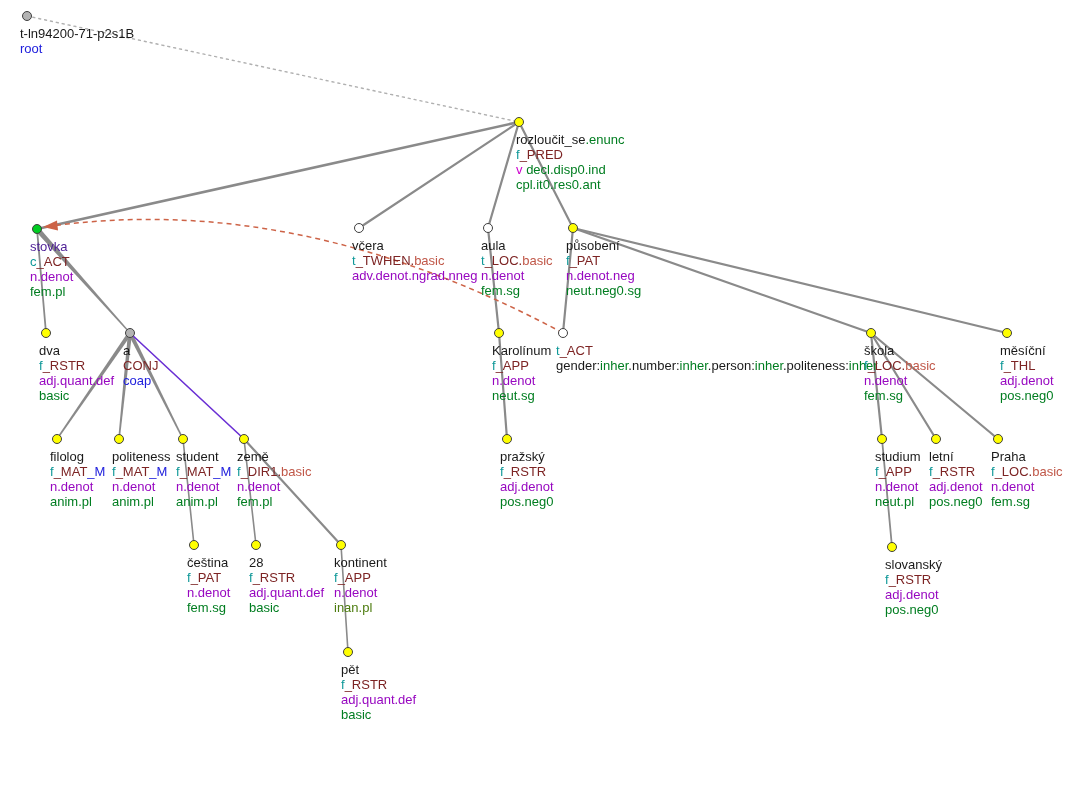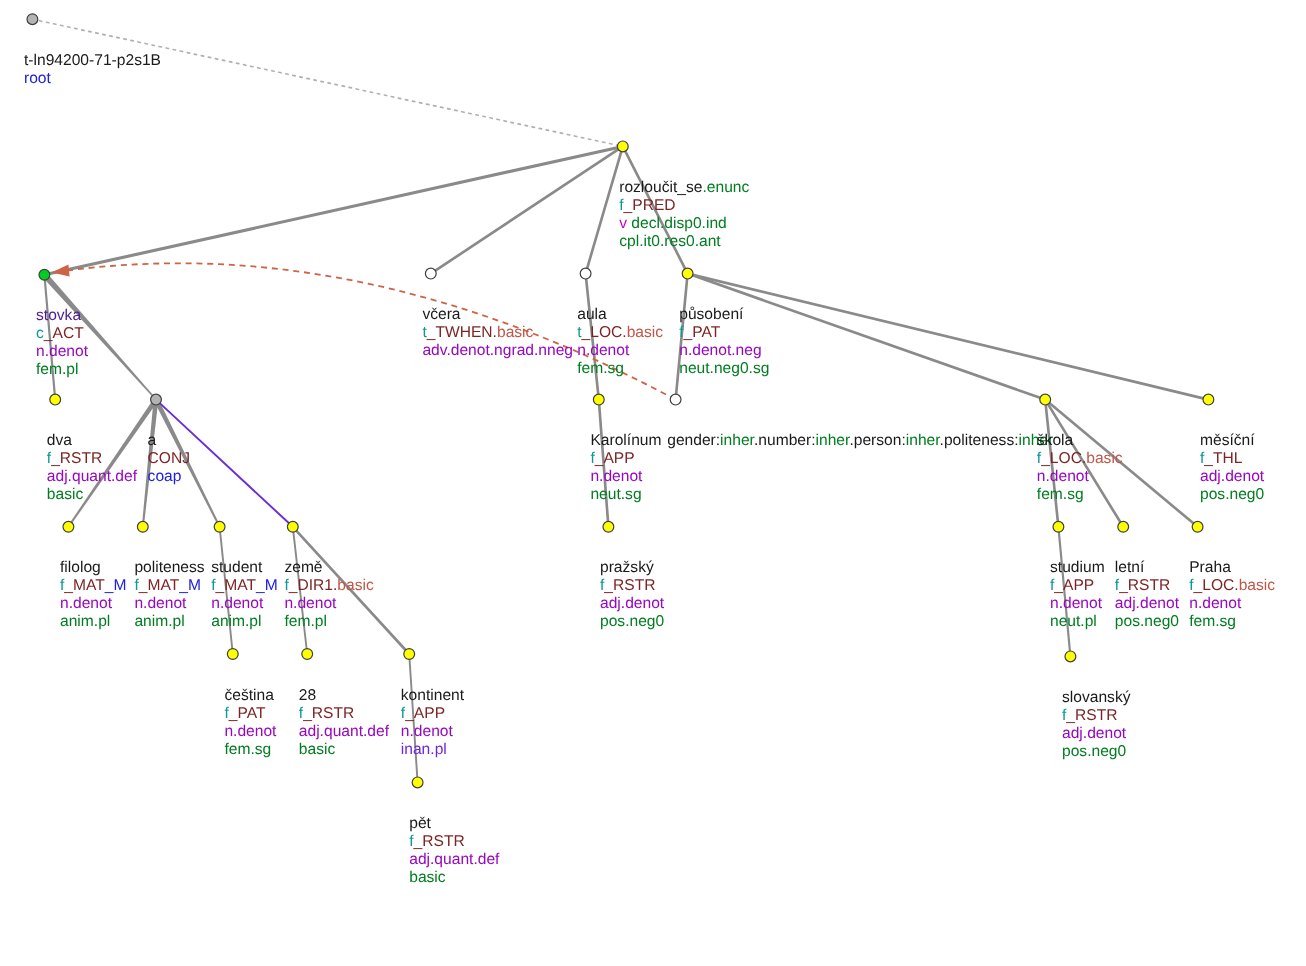--- a/index.html
+++ b/index.html
@@ -9,21 +9,20 @@
     font-family:"Liberation Sans", sans-serif;
   }
   #edges { position:absolute; left:0; top:0; }
   .node {
     position:absolute; width:10px; height:10px; border-radius:50%;
     border:1.4px solid #3f3f3f; box-sizing:border-box; cursor:pointer;
   }
   .label {
     position:absolute; white-space:nowrap; font-size:13px; line-height:15px;
     color:#1a1a1a;
-    margin-top:16px;
   }
   .label .line { height:15px; }
 </style>
 </head>
 <body>
 
 <div id="canvas">
   <svg id="edges" width="1088" height="805" viewBox="0 0 1088 805">
       <line x1="27" y1="16" x2="519" y2="122" stroke-width="1.4" stroke-linecap="round" stroke="#b0b0b0" stroke-dasharray="2 4"></line>
       <line x1="519" y1="122" x2="37" y2="229" stroke-width="2.6" stroke-linecap="round" stroke="#8a8a8a"></line>
@@ -107,20 +106,21 @@
       </div>
       <div class="node" style="left: 494px; top: 328px; background: rgb(255, 255, 0);"></div>
       <div class="label" style="left: 492px; top: 343px;">
         <div class="line"><span style="color: rgb(26, 26, 26);">Karolínum</span></div>
         <div class="line"><span style="color: rgb(14, 152, 152);">f</span><span style="color: rgb(125, 36, 36);">_APP</span></div>
         <div class="line"><span style="color: rgb(151, 7, 192);">n.denot</span></div>
         <div class="line"><span style="color: rgb(0, 125, 32);">neut.sg</span></div>
       </div>
       <div class="node" style="left: 558px; top: 328px; background: rgb(255, 255, 255);"></div>
       <div class="label" style="left: 556px; top: 343px;">
+        <div class="line"><span style="color: rgb(14, 152, 152);">t</span><span style="color: rgb(125, 36, 36);">_ACT</span></div>
         <div class="line"><span style="color: rgb(26, 26, 26);">gender:</span><span style="color: rgb(0, 125, 32);">inher</span><span style="color: rgb(26, 26, 26);">.number:</span><span style="color: rgb(0, 125, 32);">inher</span><span style="color: rgb(26, 26, 26);">.person:</span><span style="color: rgb(0, 125, 32);">inher</span><span style="color: rgb(26, 26, 26);">.politeness:</span><span style="color: rgb(0, 125, 32);">inher</span></div>
       </div>
       <div class="node" style="left: 866px; top: 328px; background: rgb(255, 255, 0);"></div>
       <div class="label" style="left: 864px; top: 343px;">
         <div class="line"><span style="color: rgb(26, 26, 26);">škola</span></div>
         <div class="line"><span style="color: rgb(14, 152, 152);">f</span><span style="color: rgb(125, 36, 36);">_LOC.</span><span style="color: rgb(192, 87, 72);">basic</span></div>
         <div class="line"><span style="color: rgb(151, 7, 192);">n.denot</span></div>
         <div class="line"><span style="color: rgb(0, 125, 32);">fem.sg</span></div>
       </div>
       <div class="node" style="left: 1002px; top: 328px; background: rgb(255, 255, 0);"></div>
@@ -198,21 +198,21 @@
         <div class="line"><span style="color: rgb(26, 26, 26);">28</span></div>
         <div class="line"><span style="color: rgb(14, 152, 152);">f</span><span style="color: rgb(125, 36, 36);">_RSTR</span></div>
         <div class="line"><span style="color: rgb(151, 7, 192);">adj.quant.def</span></div>
         <div class="line"><span style="color: rgb(0, 125, 32);">basic</span></div>
       </div>
       <div class="node" style="left: 336px; top: 540px; background: rgb(255, 255, 0);"></div>
       <div class="label" style="left: 334px; top: 555px;">
         <div class="line"><span style="color: rgb(26, 26, 26);">kontinent</span></div>
         <div class="line"><span style="color: rgb(14, 152, 152);">f</span><span style="color: rgb(125, 36, 36);">_APP</span></div>
         <div class="line"><span style="color: rgb(151, 7, 192);">n.denot</span></div>
-        <div class="line"><span style="color: #6d28d9;">inan.pl</span></div>
+        <div class="line"><span style="color: #4d7c0f;">inan.pl</span></div>
       </div>
       <div class="node" style="left: 887px; top: 542px; background: rgb(255, 255, 0);"></div>
       <div class="label" style="left: 885px; top: 557px;">
         <div class="line"><span style="color: rgb(26, 26, 26);">slovanský</span></div>
         <div class="line"><span style="color: rgb(14, 152, 152);">f</span><span style="color: rgb(125, 36, 36);">_RSTR</span></div>
         <div class="line"><span style="color: rgb(151, 7, 192);">adj.denot</span></div>
         <div class="line"><span style="color: rgb(0, 125, 32);">pos.neg0</span></div>
       </div>
       <div class="node" style="left: 343px; top: 647px; background: rgb(255, 255, 0);"></div>
       <div class="label" style="left: 341px; top: 662px;">

